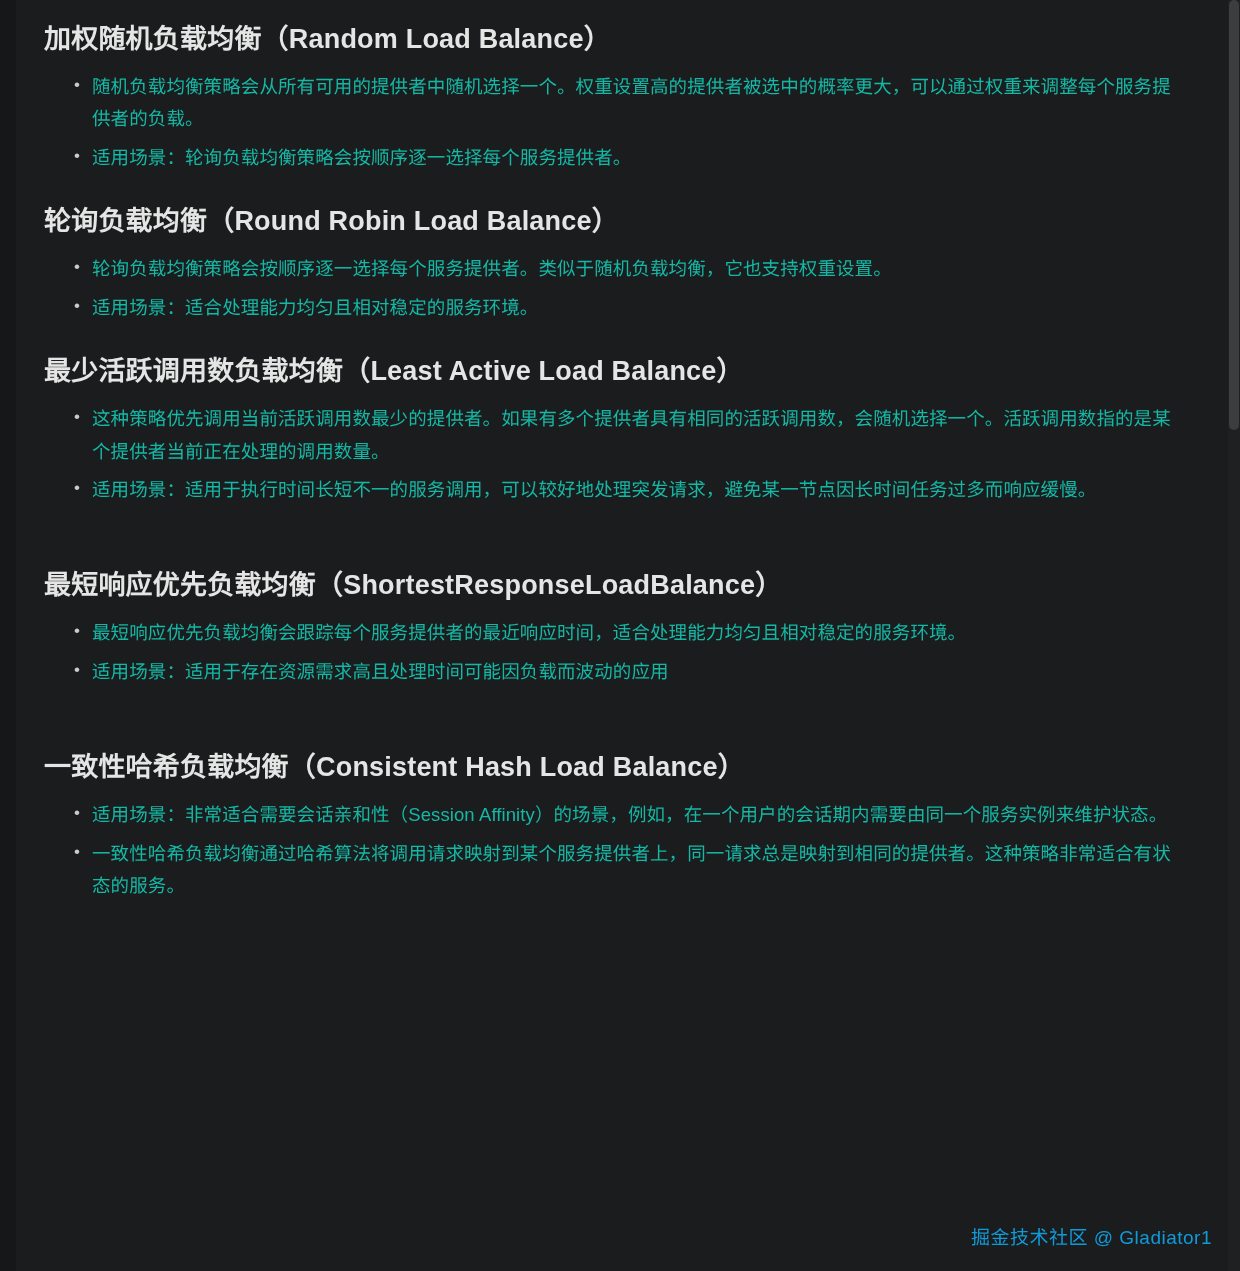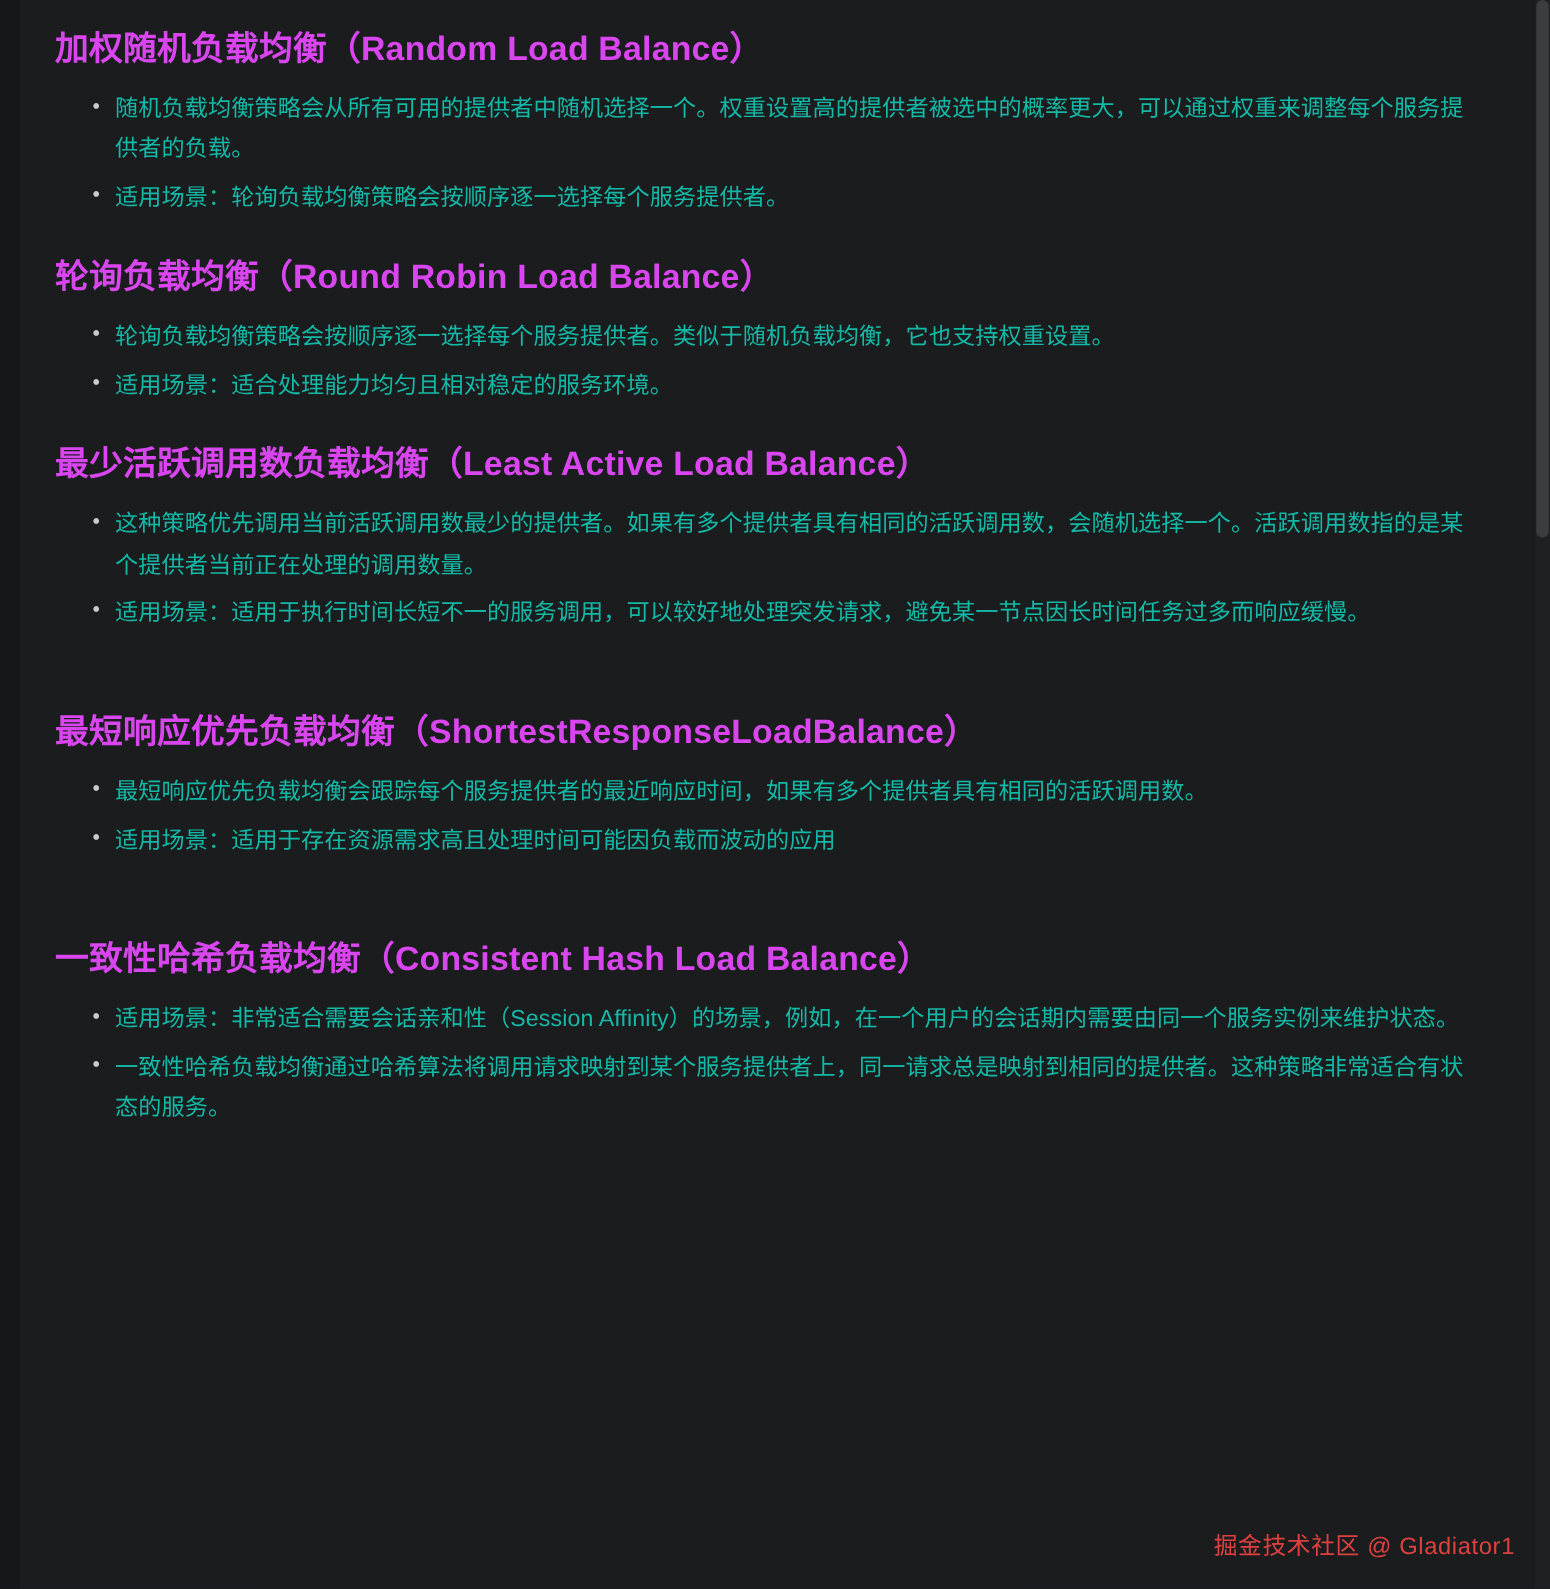--- a/index.html
+++ b/index.html
@@ -44,21 +44,21 @@
     position: absolute;
     left: 16px;
     top: 0;
     right: 12px;
     bottom: 0;
     padding: 22px 40px 0 28px;
   }
   h2.section-title {
     font-size: 27px;
     font-weight: bold;
-    color: #d946ef;
+    color: #e5e5e5;
     margin: 0 0 14px 0;
     letter-spacing: 0.2px;
     line-height: 1.3;
   }
   .section {
     margin-bottom: 30px;
   }
   .section.gap-extra {
     margin-top: 62px;
   }
@@ -82,21 +82,21 @@
     left: 0;
     top: -1px;
     color: #c9cbcc;
     font-size: 17px;
   }
   .watermark {
     position: absolute;
     right: 28px;
     bottom: 22px;
     font-size: 19px;
-    color: #ef4444;
+    color: #0ea5e9;
     letter-spacing: 0.5px;
     white-space: nowrap;
     opacity: 0.92;
   }
 </style>
 </head>
 <body>
 
 <div class="gutter-left"></div>
 
@@ -122,21 +122,21 @@
     <h2 class="section-title">最少活跃调用数负载均衡（Least Active Load Balance）</h2>
     <ul class="bullets">
       <li>这种策略优先调用当前活跃调用数最少的提供者。如果有多个提供者具有相同的活跃调用数，会随机选择一个。活跃调用数指的是某个提供者当前正在处理的调用数量。</li>
       <li>适用场景：适用于执行时间长短不一的服务调用，可以较好地处理突发请求，避免某一节点因长时间任务过多而响应缓慢。</li>
     </ul>
   </div>
 
   <div class="section gap-extra">
     <h2 class="section-title">最短响应优先负载均衡（ShortestResponseLoadBalance）</h2>
     <ul class="bullets">
-      <li>最短响应优先负载均衡会跟踪每个服务提供者的最近响应时间，如果有多个提供者具有相同的活跃调用数。</li>
+      <li>最短响应优先负载均衡会跟踪每个服务提供者的最近响应时间，适合处理能力均匀且相对稳定的服务环境。</li>
       <li>适用场景：适用于存在资源需求高且处理时间可能因负载而波动的应用</li>
     </ul>
   </div>
 
   <div class="section gap-extra">
     <h2 class="section-title">一致性哈希负载均衡（Consistent Hash Load Balance）</h2>
     <ul class="bullets">
       <li>适用场景：非常适合需要会话亲和性（Session Affinity）的场景，例如，在一个用户的会话期内需要由同一个服务实例来维护状态。</li>
       <li>一致性哈希负载均衡通过哈希算法将调用请求映射到某个服务提供者上，同一请求总是映射到相同的提供者。这种策略非常适合有状态的服务。</li>
     </ul>

